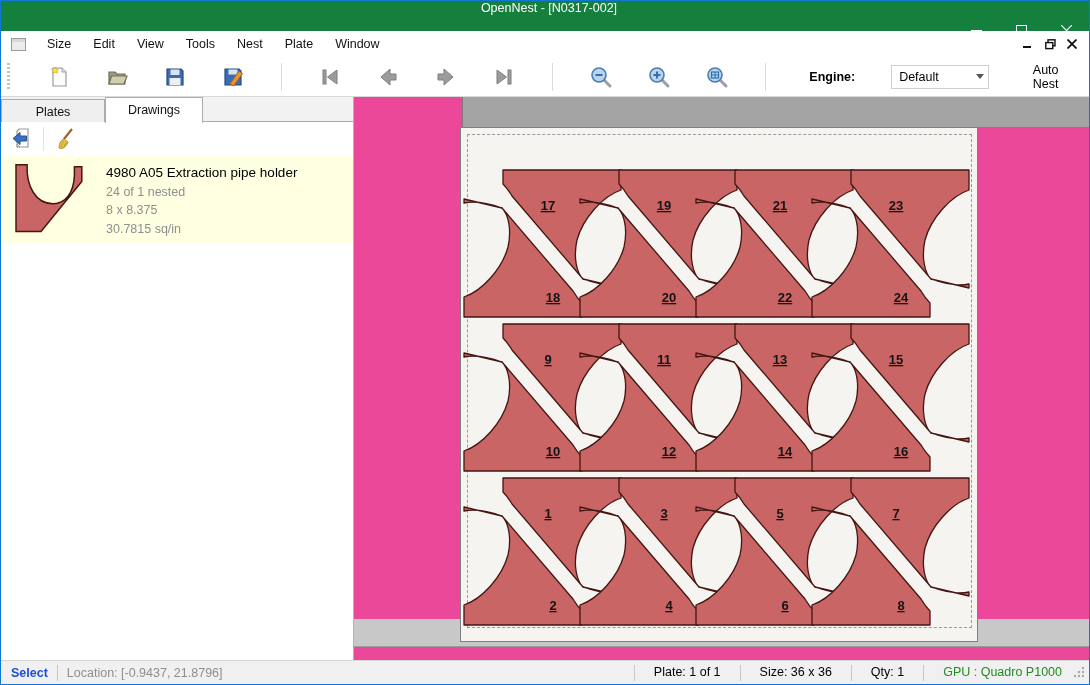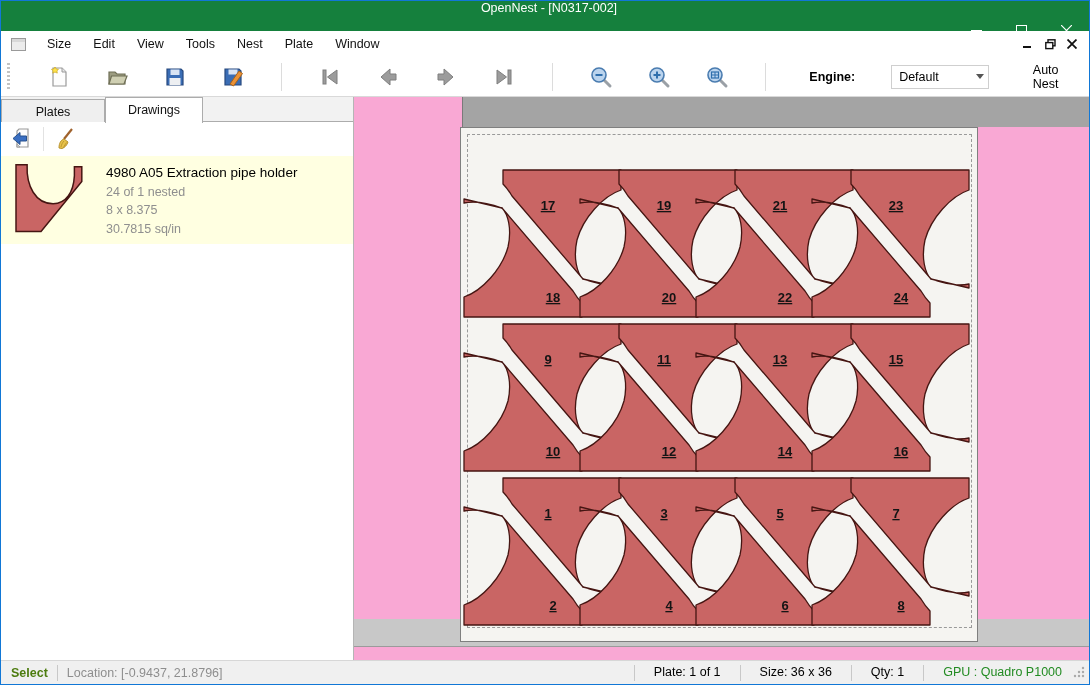--- a/index.html
+++ b/index.html
@@ -40,30 +40,30 @@
   .panel-toolbar { height:34px; display:flex; align-items:center; background:#fff; }
   .pbtn { width:28px; height:28px; margin-left:7px; display:flex; align-items:center; justify-content:center; border:1px solid transparent; }
   .psep { width:1px; height:24px; background:#E2E2E2; margin-left:7px; }
   .drawing-item { position:absolute; left:0; top:59px; width:352px; height:88px; background:#FFFFE1; display:flex; }
   .thumb { width:88px; height:76px; margin:6px 0 0 9px; }
   .item-text { margin-left:8px; padding-top:9px; }
   .item-title { font-size:13.5px; font-weight:normal; color:#000; }
   .item-sub { font-size:12.5px; color:#8F8F8F; margin-top:4.5px; }
 
   
-  .canvas { position:relative; flex:1; height:100%; background:#f9a8d4; overflow:hidden; }
+  .canvas { position:relative; flex:1; height:100%; background:#ec4899; overflow:hidden; }
   .canvas-topstrip { position:absolute; left:108px; top:0; right:0; height:30px; background:#A4A4A4; border-left:1px solid #7A7A7A; }
   .canvas-band { position:absolute; left:0; top:522px; width:100%; height:28px; background:#C8C8C8; border-bottom:1px solid #9B9B9B; }
   .document { position:absolute; left:106px; top:30px; width:518px; height:515px; background:#F5F4F1; border:1px solid #7F7F7F; }
   .plate-dashed { position:absolute; left:6px; top:6px; width:505px; height:494px; border:1px dashed #9A9A9A; }
   .nest-svg { position:absolute; left:0; top:0; }
 
   
   .statusbar { position:absolute; left:0; top:659px; width:100%; height:24px; background:#F0F0F0; border-top:1px solid #D7D7D7; display:flex; align-items:center; font-size:12.5px; }
-  .st-mode { font-weight:600; color:#4d7c0f; margin-left:10px;text-align:center; }
+  .st-mode { font-weight:600; color:#1d4ed8; margin-left:10px;text-align:center; }
   .st-sep { width:1px; height:16px; background:#C8C8C8; margin:0 9px; }
   .st-loc { color:#8E8E8E; }
   .st-right { margin-left:auto; display:flex; }
   .st-item { color:#000; padding:0 10px; }
   .st-gpu { color:#228B22; padding:0 10px; }
   .bottom-strip { position:absolute; left:0; top:683px; width:100%; height:2px; background:#1177D6; }
 </style>
 </head>
 <body>
 

